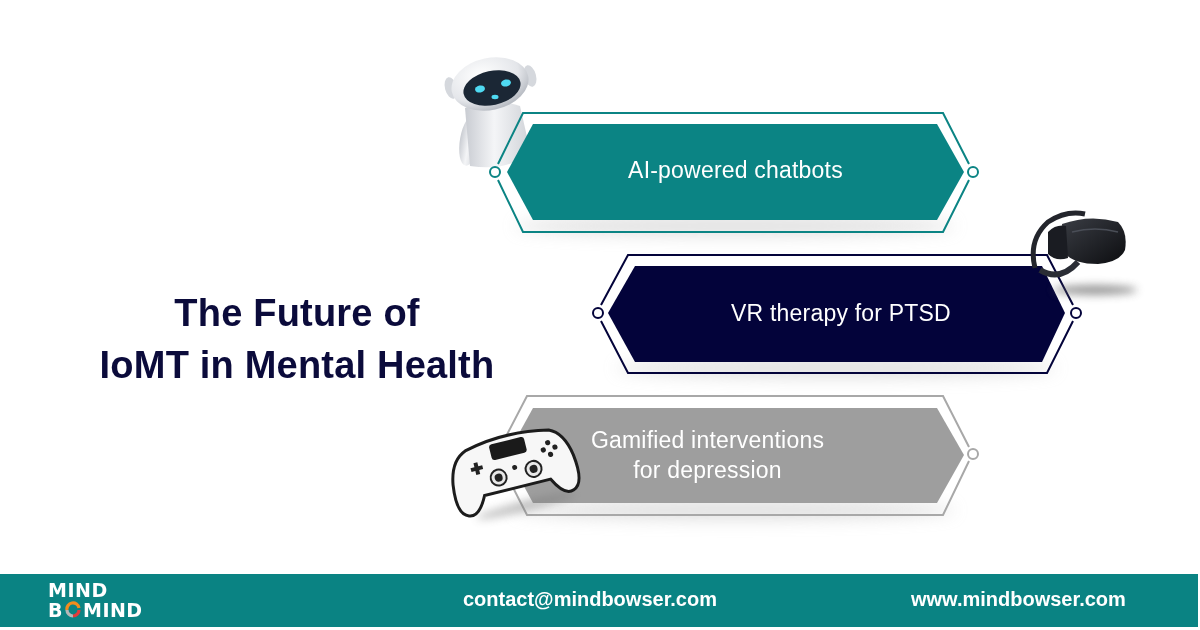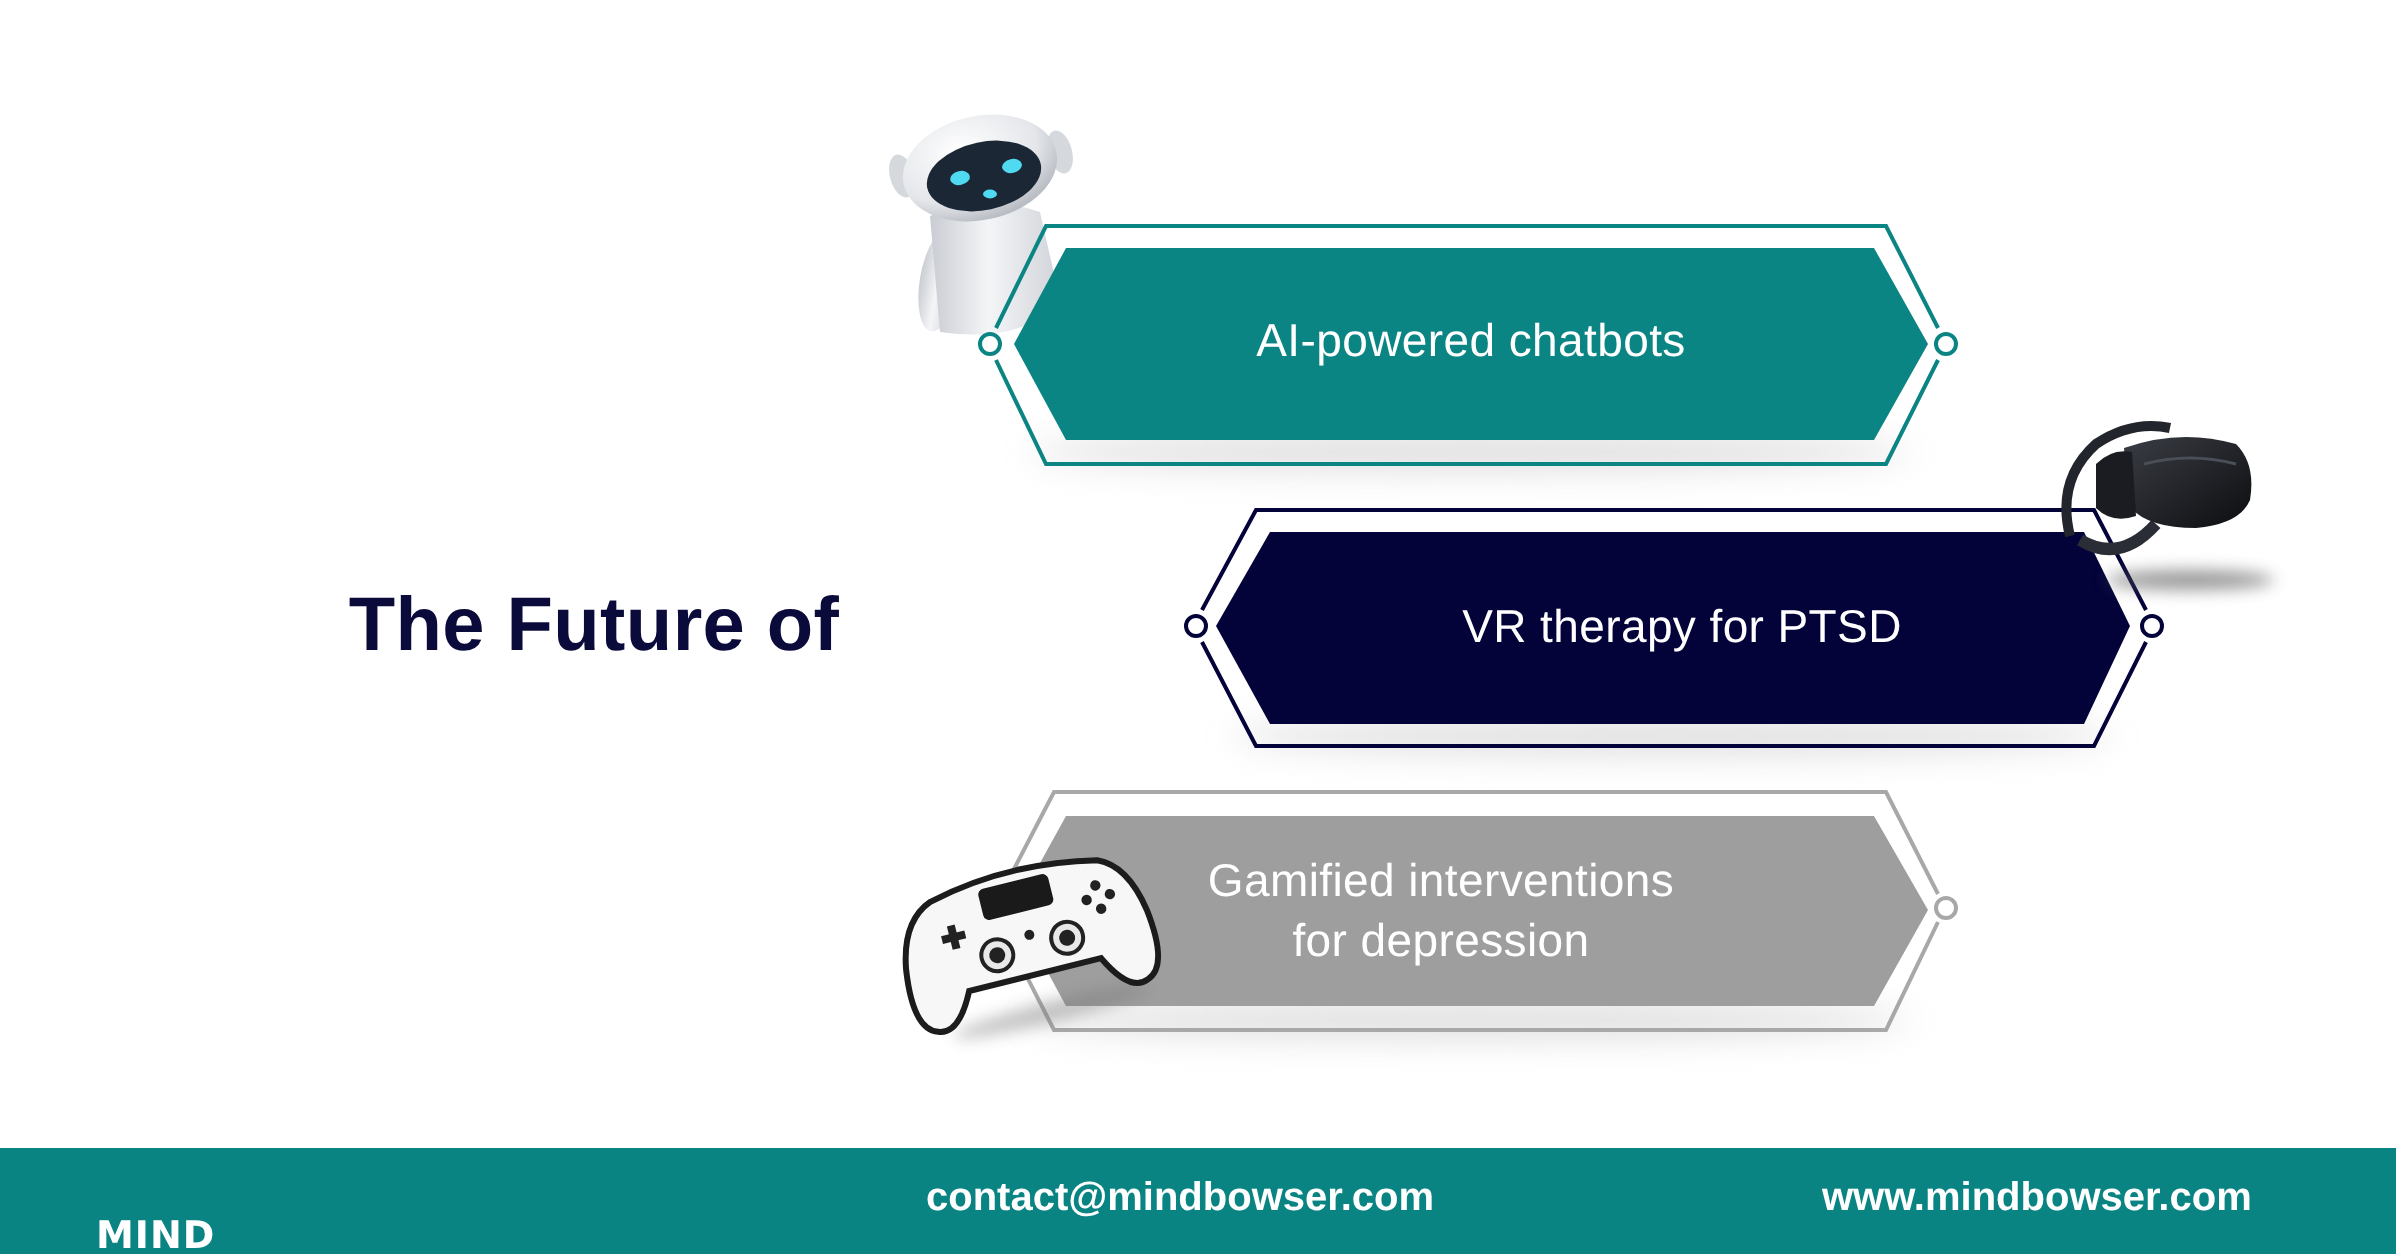--- a/index.html
+++ b/index.html
@@ -4,21 +4,21 @@
 <style>
   html, body { margin:0; padding:0; }
   body { width:1200px; height:630px; position:relative; overflow:hidden; background:#ffffff; font-family:"Liberation Sans", sans-serif; }
   .art { position:absolute; left:0; top:0; width:1200px; height:630px; }
   .title { position:absolute; left:40px; width:514px; top:254px; text-align:center; color:#0b0b3b; font-weight:bold; font-size:38px; line-height:52px; letter-spacing:0.2px;margin-top:33px; }
   .title span { display:block; }
   .hex-label { position:absolute; color:#ffffff; font-weight:normal; font-size:23px; text-align:center; line-height:30px; letter-spacing:0.2px; }
   .hex-label span { display:block; }
   .footer { position:absolute; left:0; top:574px; width:1198px; height:53px; background:#0a8383; }
   .logo { position:absolute; left:48px; top:6px; color:#ffffff; font-weight:900; font-size:19px; line-height:19px; letter-spacing:0.5px; font-family:"DejaVu Sans", sans-serif; }
-  .logo .row { display:flex; align-items:center; height:20px;margin-top:28px; }
+  .logo .row { display:flex; align-items:center; height:20px; }
   .logo svg { margin:0 1px; }
   .contact { position:absolute; left:463px; top:14px; color:#ffffff; font-weight:bold; font-size:20px; }
   .website { position:absolute; left:911px; top:14px; color:#ffffff; font-weight:bold; font-size:20px; }
 </style>
 </head>
 <body>
 
 <svg class="art" viewBox="0 0 1200 630" xmlns="http://www.w3.org/2000/svg">
   <defs>
     <filter id="blur8" x="-20%" y="-200%" width="140%" height="500%">
@@ -104,31 +104,32 @@
       <circle cx="496" cy="474" r="4" fill="#222"></circle>
       <circle cx="532" cy="474" r="8" fill="#e8e8e8" stroke="#222" stroke-width="2"></circle>
       <circle cx="532" cy="474" r="4" fill="#222"></circle>
       <circle cx="514" cy="468" r="2.5" fill="#222"></circle>
     </g>
   </g>
 </svg>
 
 <div class="title">
   <span>The Future of</span>
+  <span>IoMT in Mental Health</span>
 </div>
 
 <div class="hex-label" style="left:507px; width:457px; top:155px;">
   <span>AI-powered chatbots</span>
 </div>
 
 <div class="hex-label" style="left:612px; width:458px; top:298px;">
   <span>VR therapy for PTSD</span>
 </div>
 
-<div class="hex-label" style="left:492px; width:457px; top:425px;">
+<div class="hex-label" style="left:479px; width:457px; top:425px;">
   <span>Gamified interventions</span>
   <span>for depression</span>
 </div>
 
 <div class="footer">
   <div class="logo">
     <div class="row">
         <span>MIND</span>
       </div>
     <div class="row">

